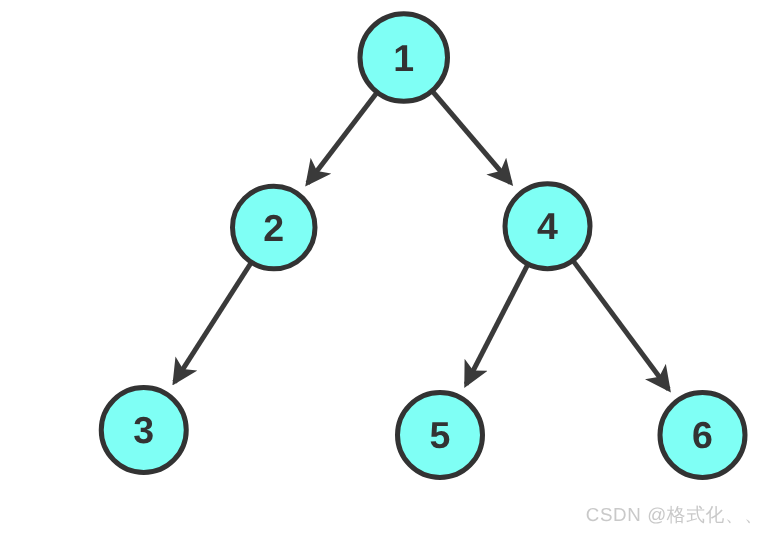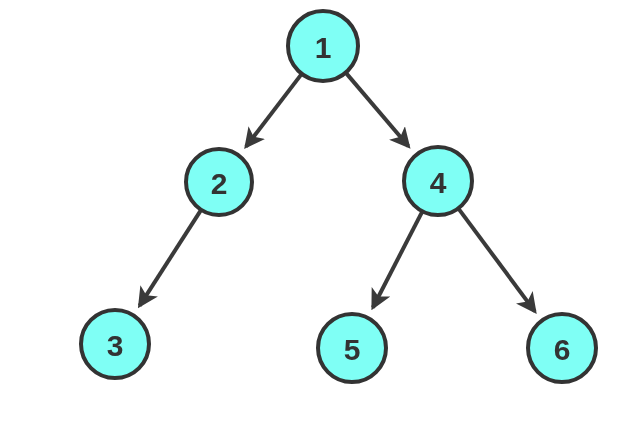--- a/index.html
+++ b/index.html
@@ -90,14 +90,15 @@
           <circle cx="352" cy="348" r="34" fill="#7FFFF5" stroke="#333333" stroke-width="4" class="node-circle"></circle>
           <text x="352" y="349" class="node-label" fill="#333333">5</text>
         </g>
         <g>
           <circle cx="562" cy="348" r="34" fill="#7FFFF5" stroke="#333333" stroke-width="4" class="node-circle"></circle>
           <text x="562" y="349" class="node-label" fill="#333333">6</text>
         </g>
       </g>
   </svg>
 
+  <div id="watermark">CSDN @格式化、、</div>
 
 </div>
 
 </body></html>

